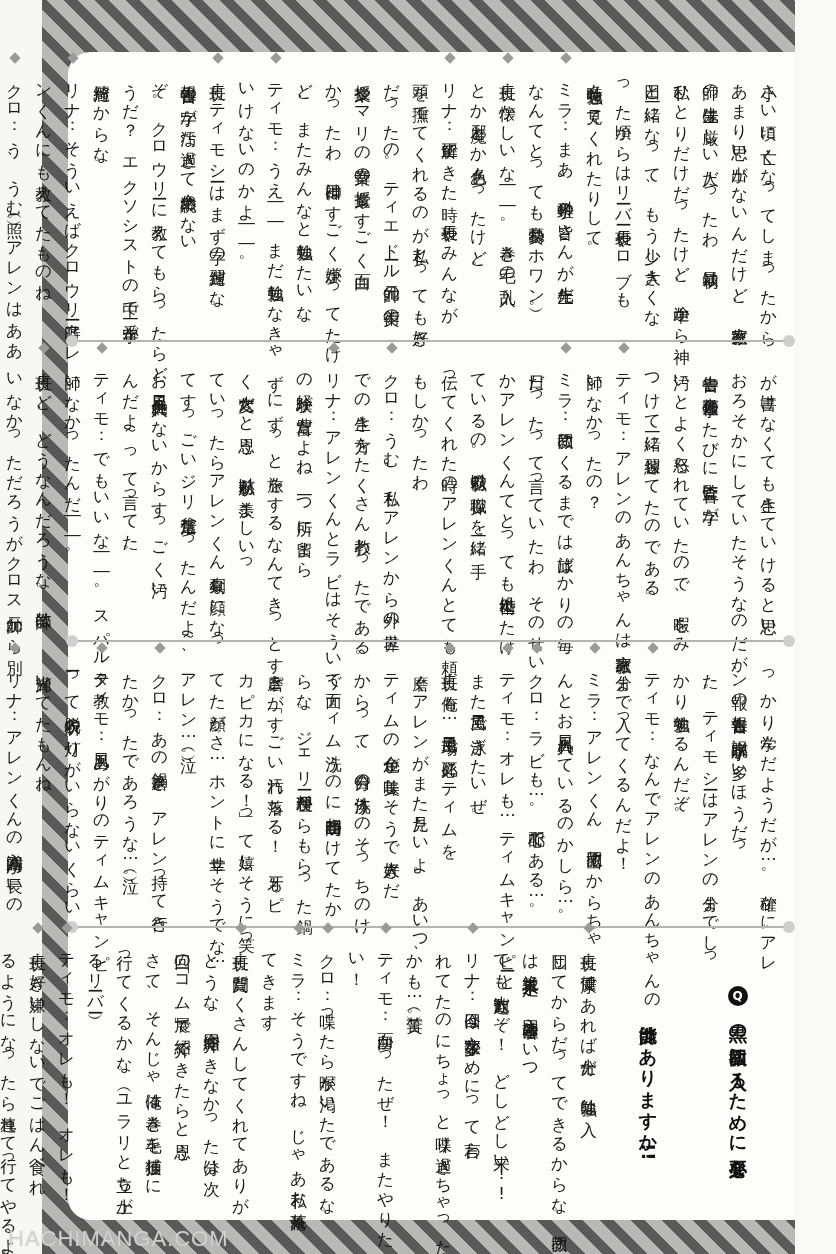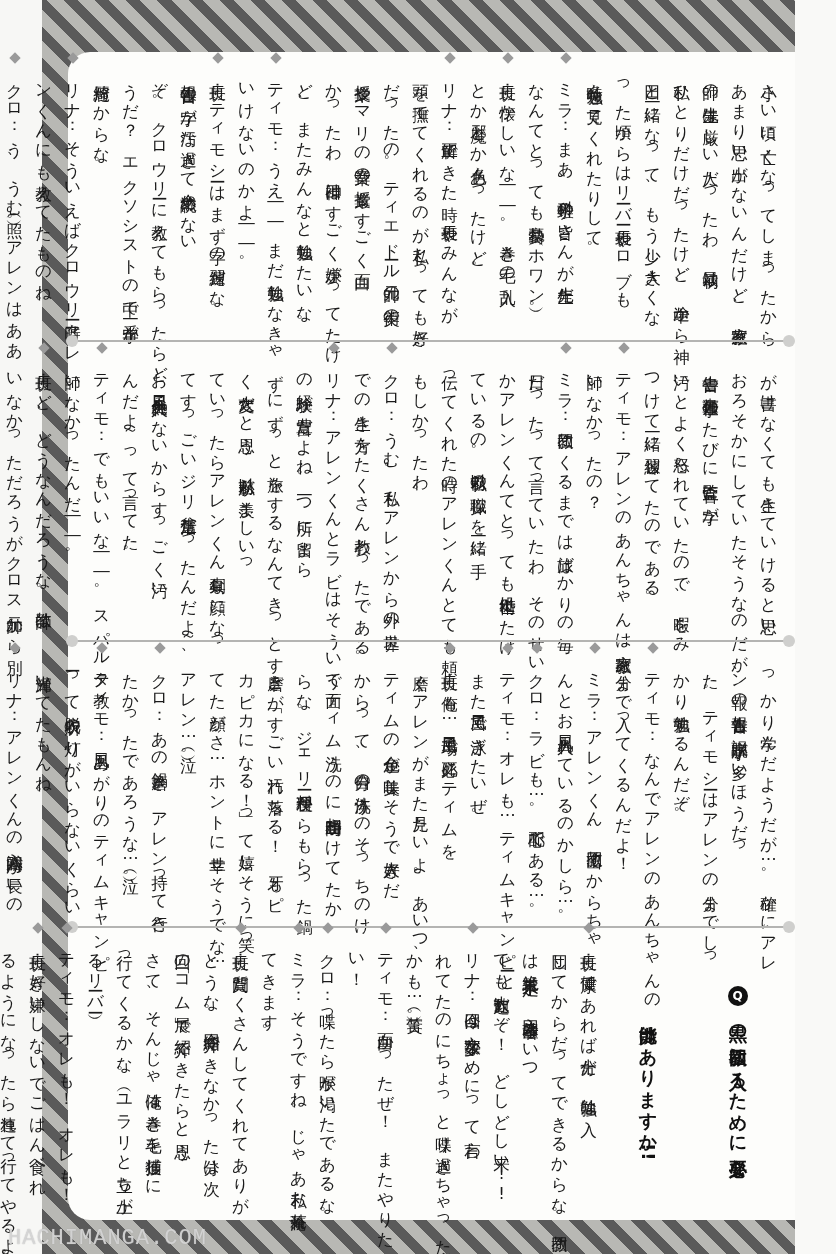--- a/index.html
+++ b/index.html
@@ -18,21 +18,21 @@
             background:#9a9a9a; transform:rotate(45deg); }
   .sep { position:absolute; left:4px; width:717px; height:2px; background:#b4b4b2; }
   .sep::before, .sep::after { content:""; position:absolute; top:-5px; width:12px; height:12px;
             border-radius:50%; background:#cfcfcd; }
   .sep::before { left:-6px; } .sep::after { right:-6px; }
   .heading { writing-mode:vertical-rl; font-size:18px; font-weight:bold; line-height:30px;
              letter-spacing:1px; color:#111; white-space:pre; position:relative; }
   .qicon { display:inline-block; width:20px; height:20px; border-radius:50%; background:#111; color:#fff;
            font-size:12px; font-weight:bold; text-align:center; line-height:20px; writing-mode:horizontal-tb;
            margin-bottom:6px; }
-  .watermark { position:absolute; left:8px; top:1226px; font-family:Liberation Mono, monospace;
+  .watermark { position:absolute; left:8px; top:1226px; font-family:Liberation Sans, sans-serif;
                font-size:22px; letter-spacing:1px; color:rgba(255,255,255,0.55);
                text-shadow:0 0 1px #999; }
 </style>
 </head>
 <body>
 
 <div class="frame"></div>
 <div class="page-right"></div>
 
 <div class="panel">

